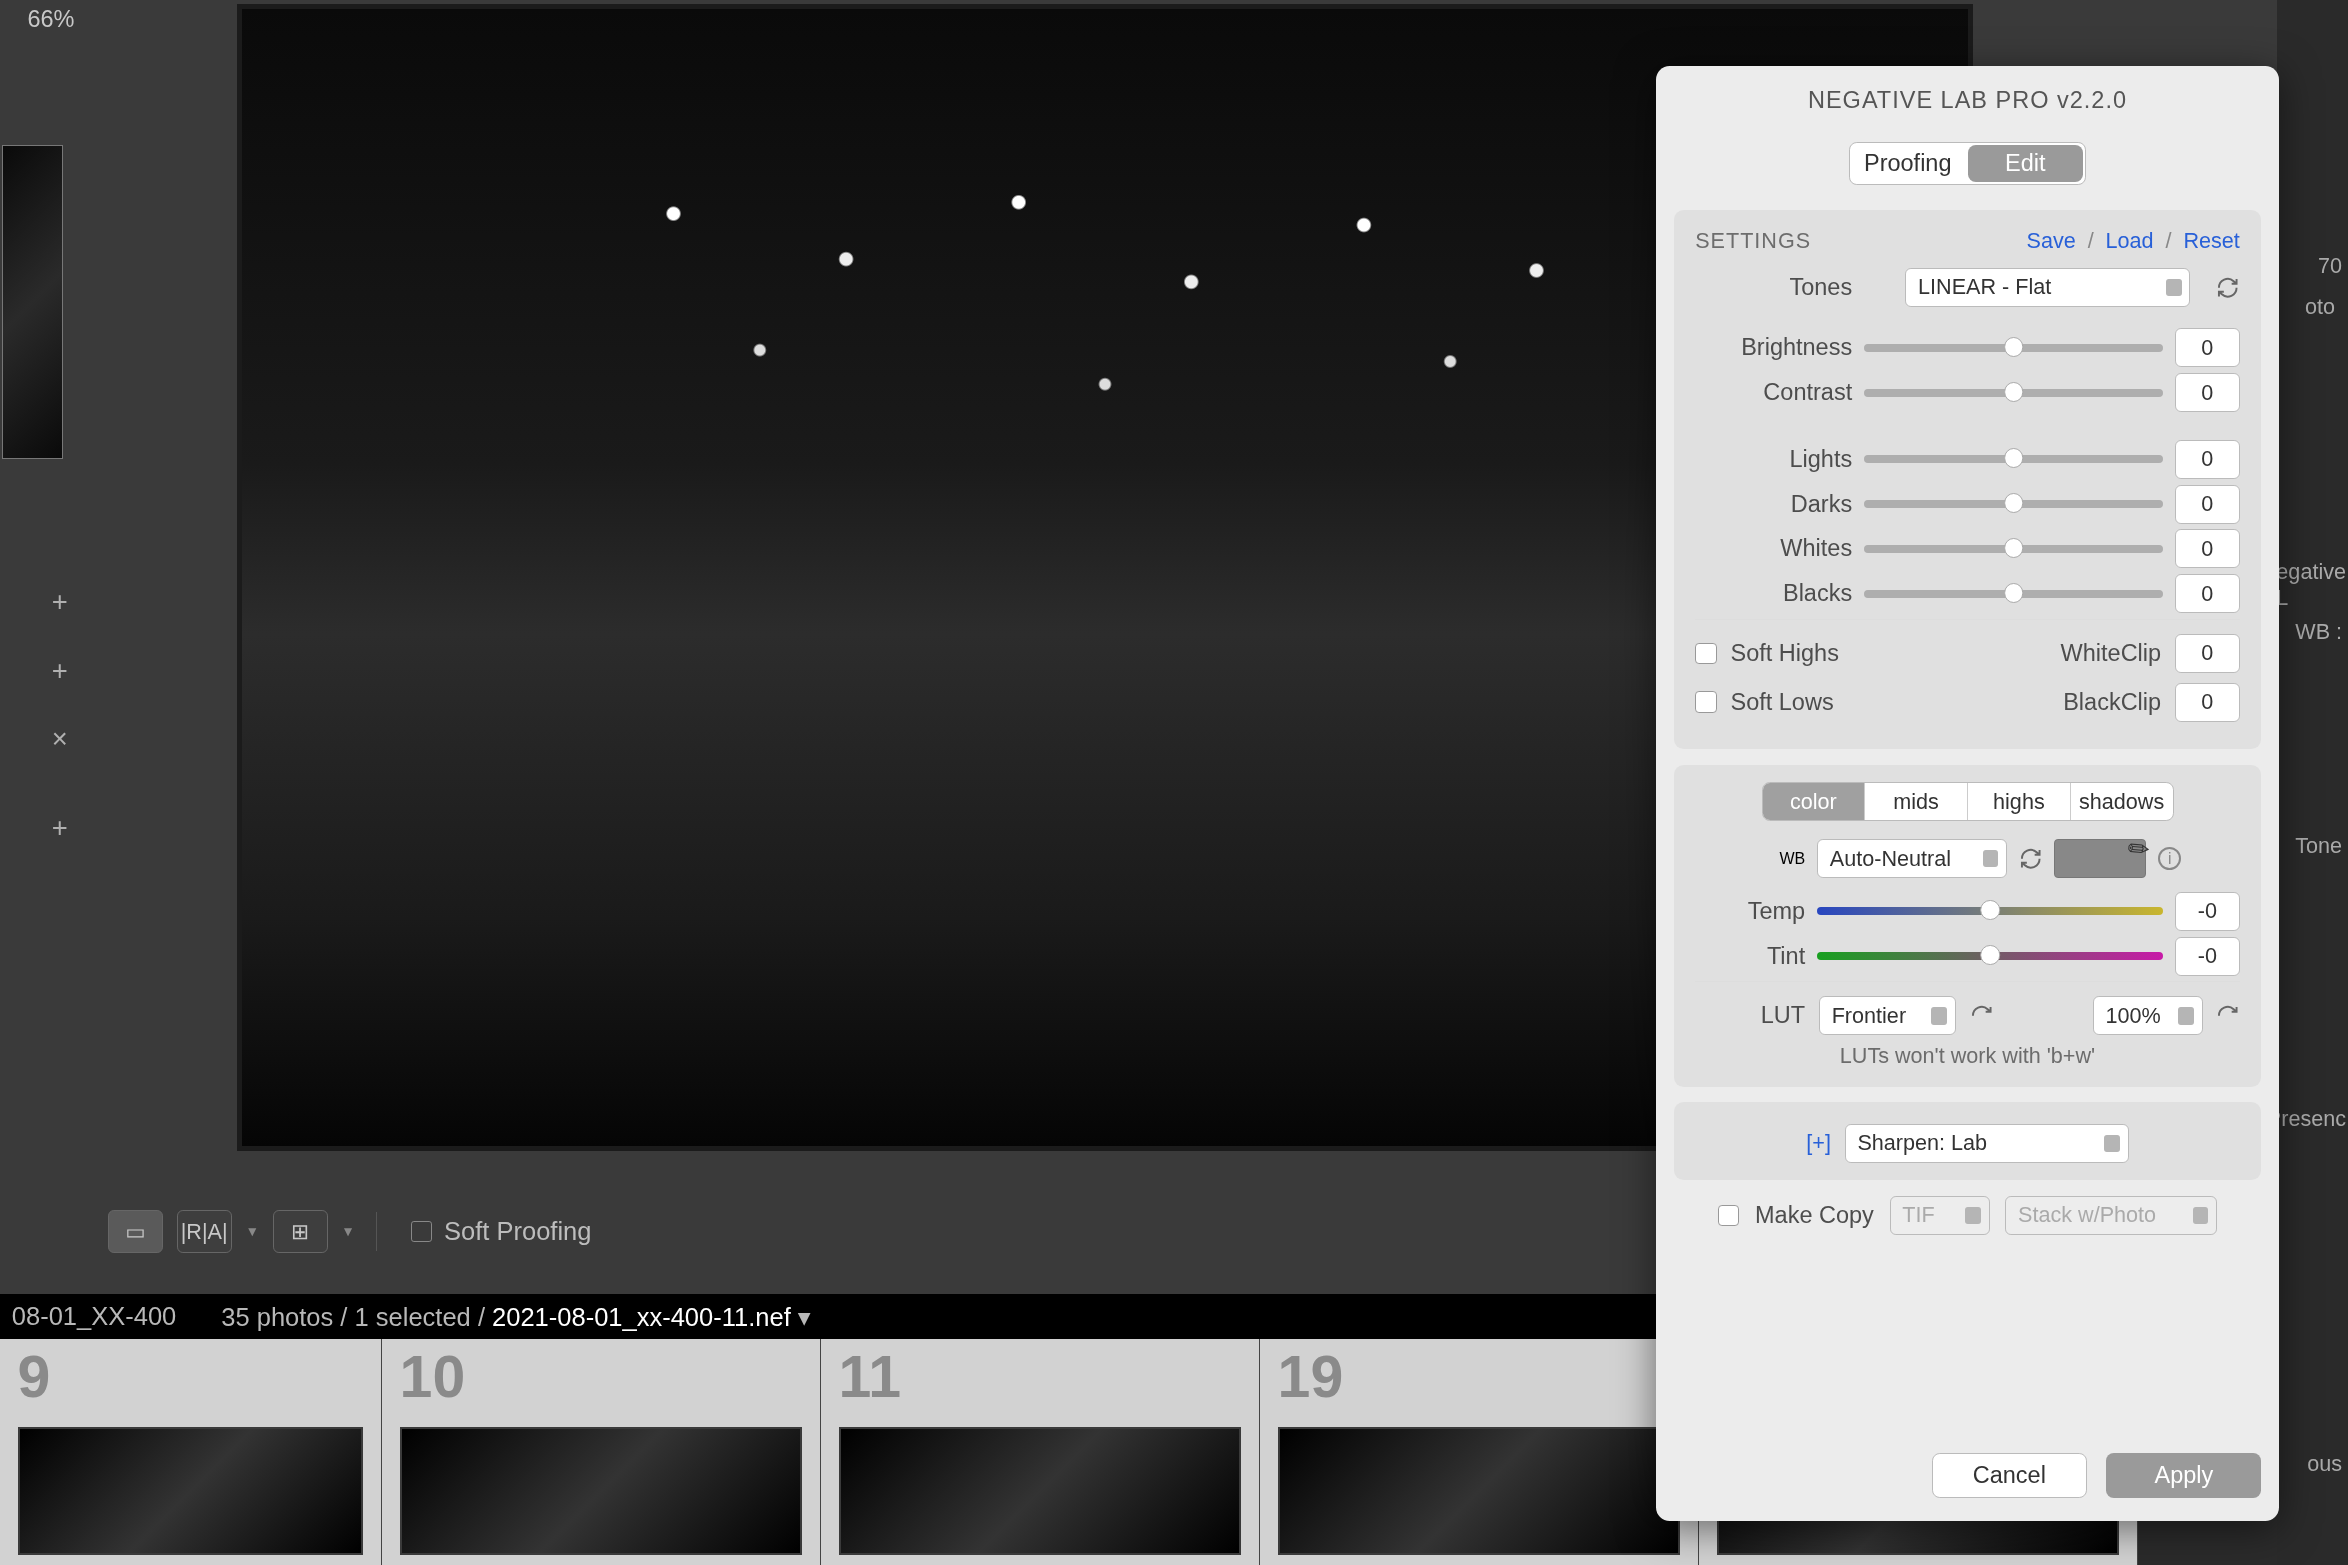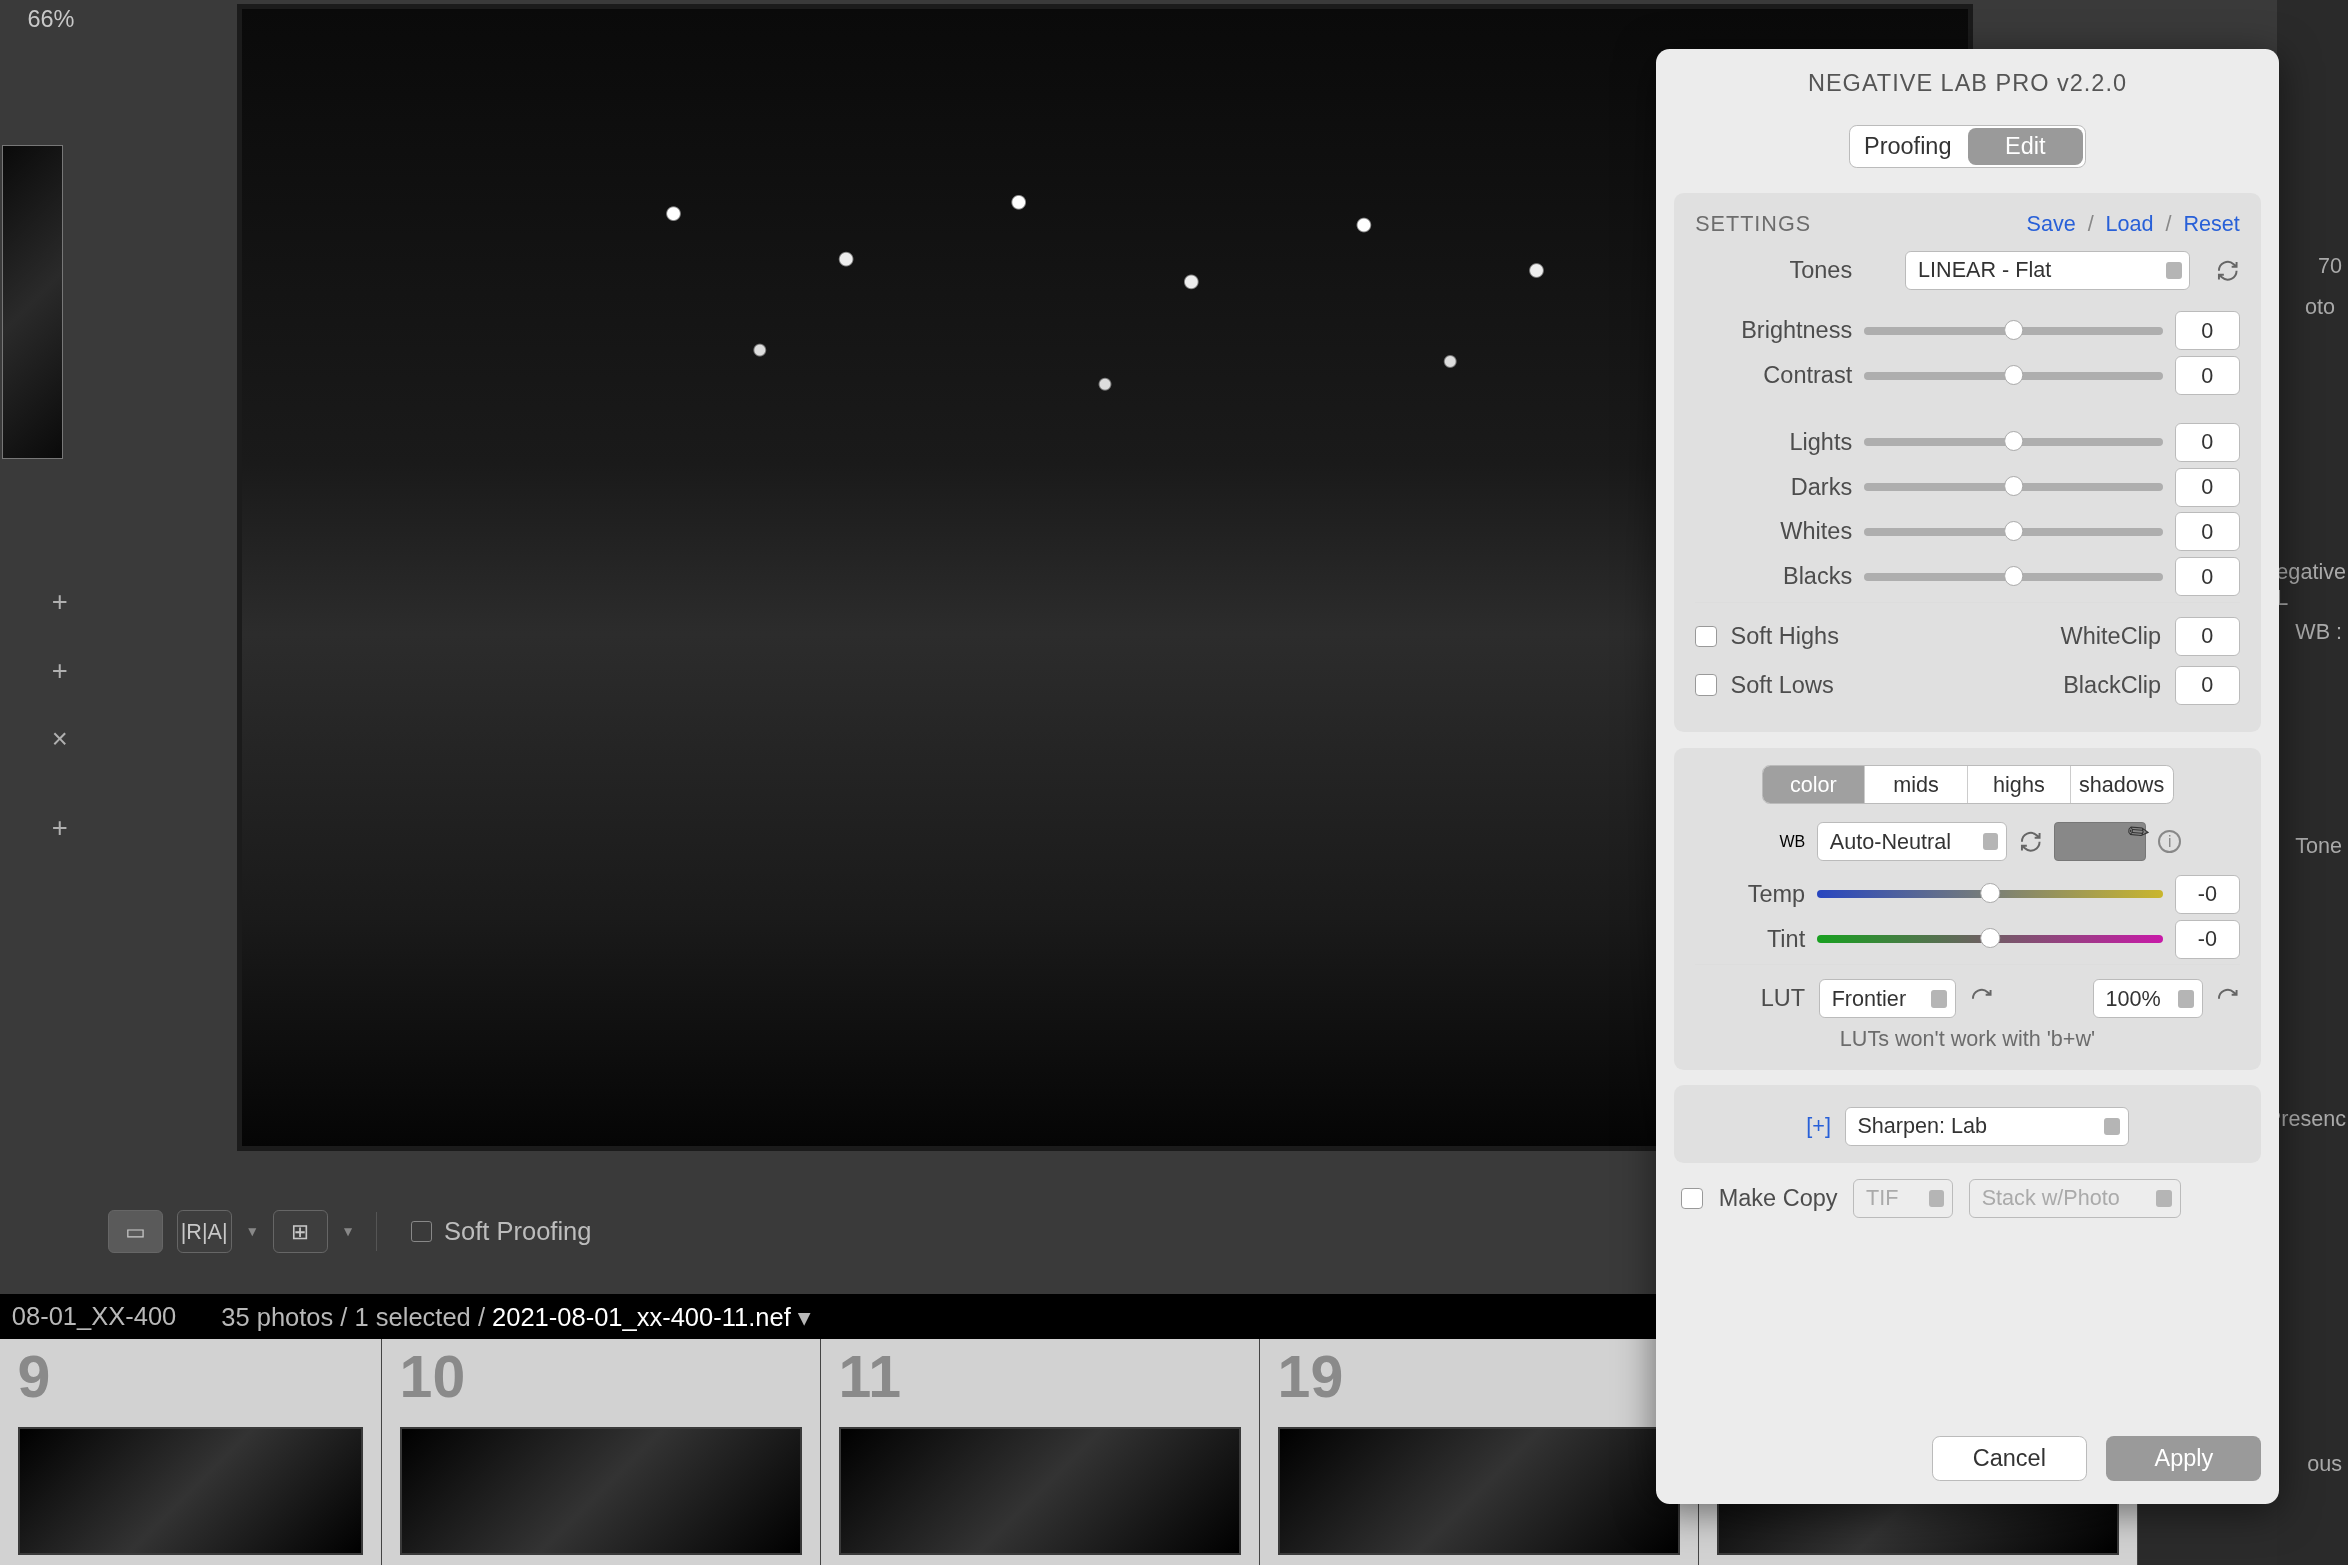--- a/index.html
+++ b/index.html
@@ -44,21 +44,21 @@
 
 .filmstrip { position: absolute; top: 1339px; left: 0; right: 0; bottom: 0; background: #2b2b2b; display: flex; }
 .film-cell { flex: 0 0 439px; border-right: 1px solid #444; background: #d2d2d2; position: relative; }
 .film-num { position: absolute; top: 3.9px; left: 17.6px; font-size: 59px; font-weight: 600; color: #8a8a8a; }
 .film-img { position: absolute; top: 88px; left: 17.6px; right: 17.6px; bottom: 9.8px; background: linear-gradient(135deg,#000 0%,#333 50%,#000 100%); border: 2px solid #3a3a3a; }
 
 
 .lr-panel { position: absolute; top: 0; right: 0; width: 71px; height: 1565px; background: #2a2a2a; color: #aaa; }
 
 
-.dialog { position: absolute; top: 49px; left: 1656px; width: 623px; height: 1455px; background: #ececec; border-radius: 13.7px; box-shadow: 0 7.8px 39px rgba(0,0,0,.5); display: flex; flex-direction: column; padding: 17.6px 17.6px 23.5px; }
+.dialog { position: absolute; top: 66px; left: 1656px; width: 623px; height: 1455px; background: #ececec; border-radius: 13.7px; box-shadow: 0 7.8px 39px rgba(0,0,0,.5); display: flex; flex-direction: column; padding: 17.6px 17.6px 23.5px; }
 .dialog-title { text-align: center; font-size: 23.5px; color: #555; letter-spacing: 1px; margin: 3.9px 0 21.6px; }
 
 .seg { width: 237px; margin: 5.9px auto 25.5px; display: flex; border: 1px solid #bbb; border-radius: 7.8px; overflow: hidden; height: 43px; background:#fff; }
 .seg button { flex: 1; border: none; background: transparent; font-size: 23.5px; color: #333; }
 .seg button.active { background: #9a9a9a; color: #fff; border-radius:7.8px; margin:2px; }
 
 .panel { background: #e0e0e0; border-radius: 9.8px; padding: 17.6px 21.6px; margin-bottom: 15.7px; }
 
 .settings-head { display: flex; justify-content: space-between; align-items: center; margin-bottom: 13.7px; font-size: 21.6px; }
 .settings-head .lbl { color: #6d6d6d; letter-spacing: 1px; }
@@ -94,21 +94,21 @@
 .wb-row { display:flex; align-items:center; gap:11.8px; margin:5.9px 0 13.7px;}
 .swatch { width:92px; height:39px; background:#888; border:1px solid #777; border-radius:3.9px; position:relative;}
 .eyedrop { position:absolute; top:-5.9px; right:-3.9px; font-size:25.5px; transform:rotate(-40deg); color:#333;}
 .info-icon { width:23.5px;height:23.5px; border:2px solid #888; border-radius:50%; display:flex; align-items:center; justify-content:center; font-size:15.7px; color:#888;}
 
 .lut-note { text-align:center; font-size:21.6px; color:#6c6c6c; margin-top:7.8px;}
 
 .sharpen-row { display:flex; align-items:center; justify-content:center; gap:13.7px; margin:7.8px 0 3.9px;}
 .plus-link { color:#2860d8; font-size:21.6px;}
 
-.copy-row { display:flex; align-items:center; gap:15.7px; padding:0 7.8px 7.8px;}
+.copy-row { display:flex; align-items:center; gap:15.7px; padding:0 7.8px 7.8px;justify-content:center;}
 .copy-row .chk { width:21.6px; height:21.6px; border:1px solid #999; border-radius:3.9px; background:#fff;}
 .copy-row .select.disabled { color:#aaa; background:#ededed;}
 
 .dlg-actions { display:flex; justify-content:flex-end; gap:19.6px; margin-top:auto; padding-top:19.6px;}
 .btn { width:155px; height:45px; border:1px solid #bbb; border-radius:7.8px; background:#fff; font-size:23.5px; color:#333;}
 .btn.primary { background:#9a9a9a; color:#fff; border:none;}
 
 .hr { height:1px; background:#ddd; margin:5.9px 0 13.7px;}
 </style>
 </head>

